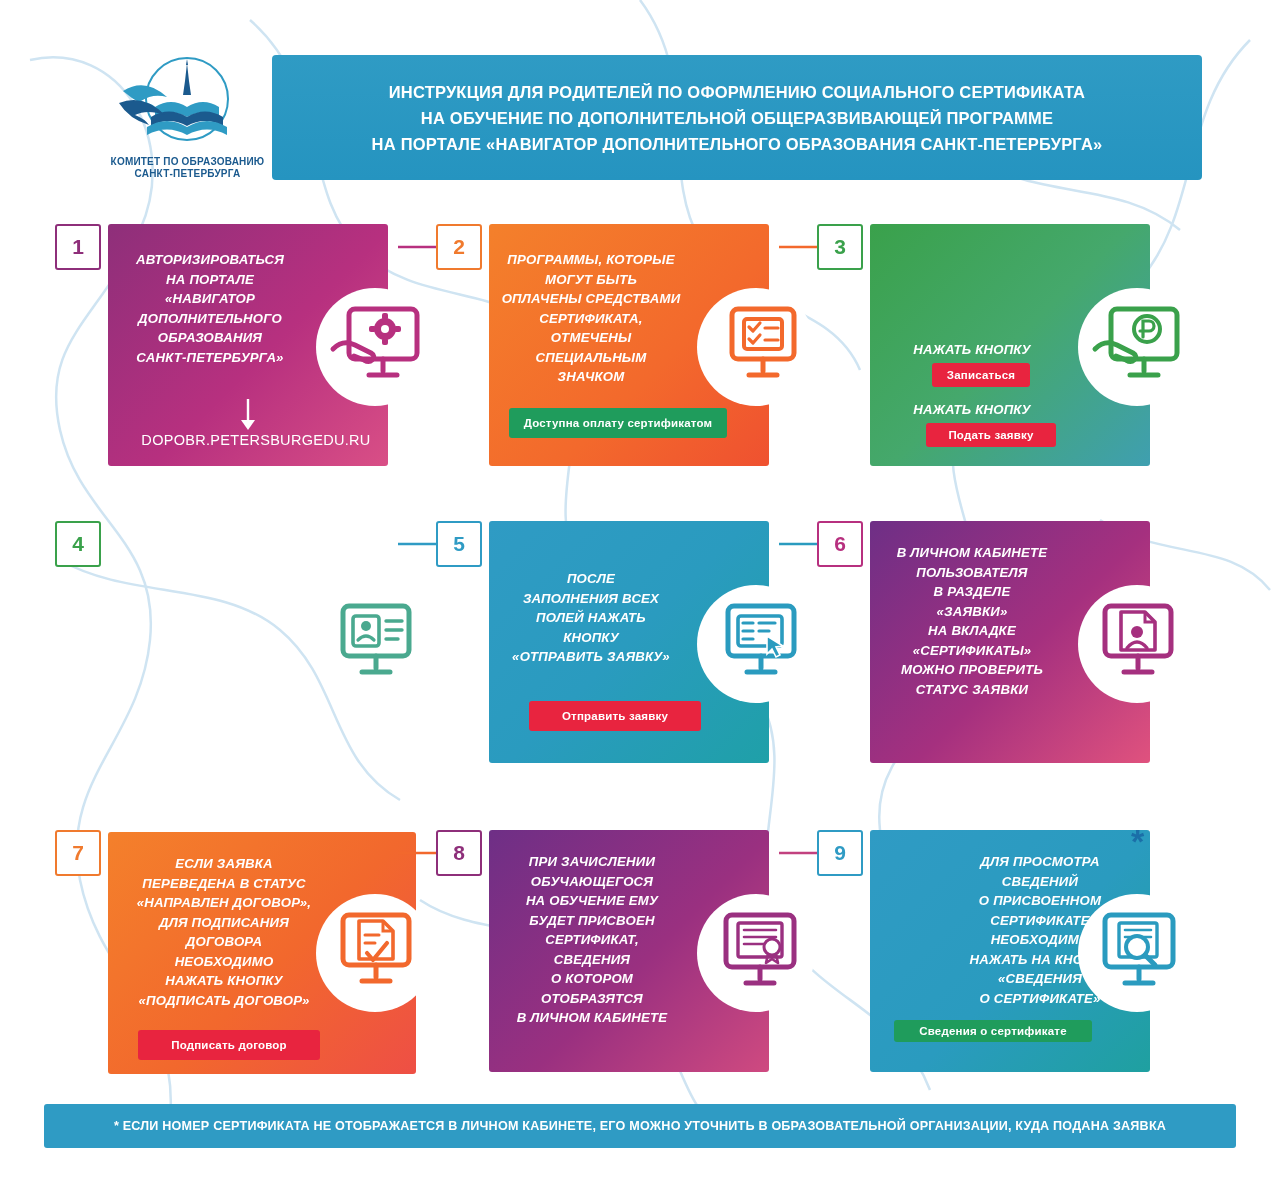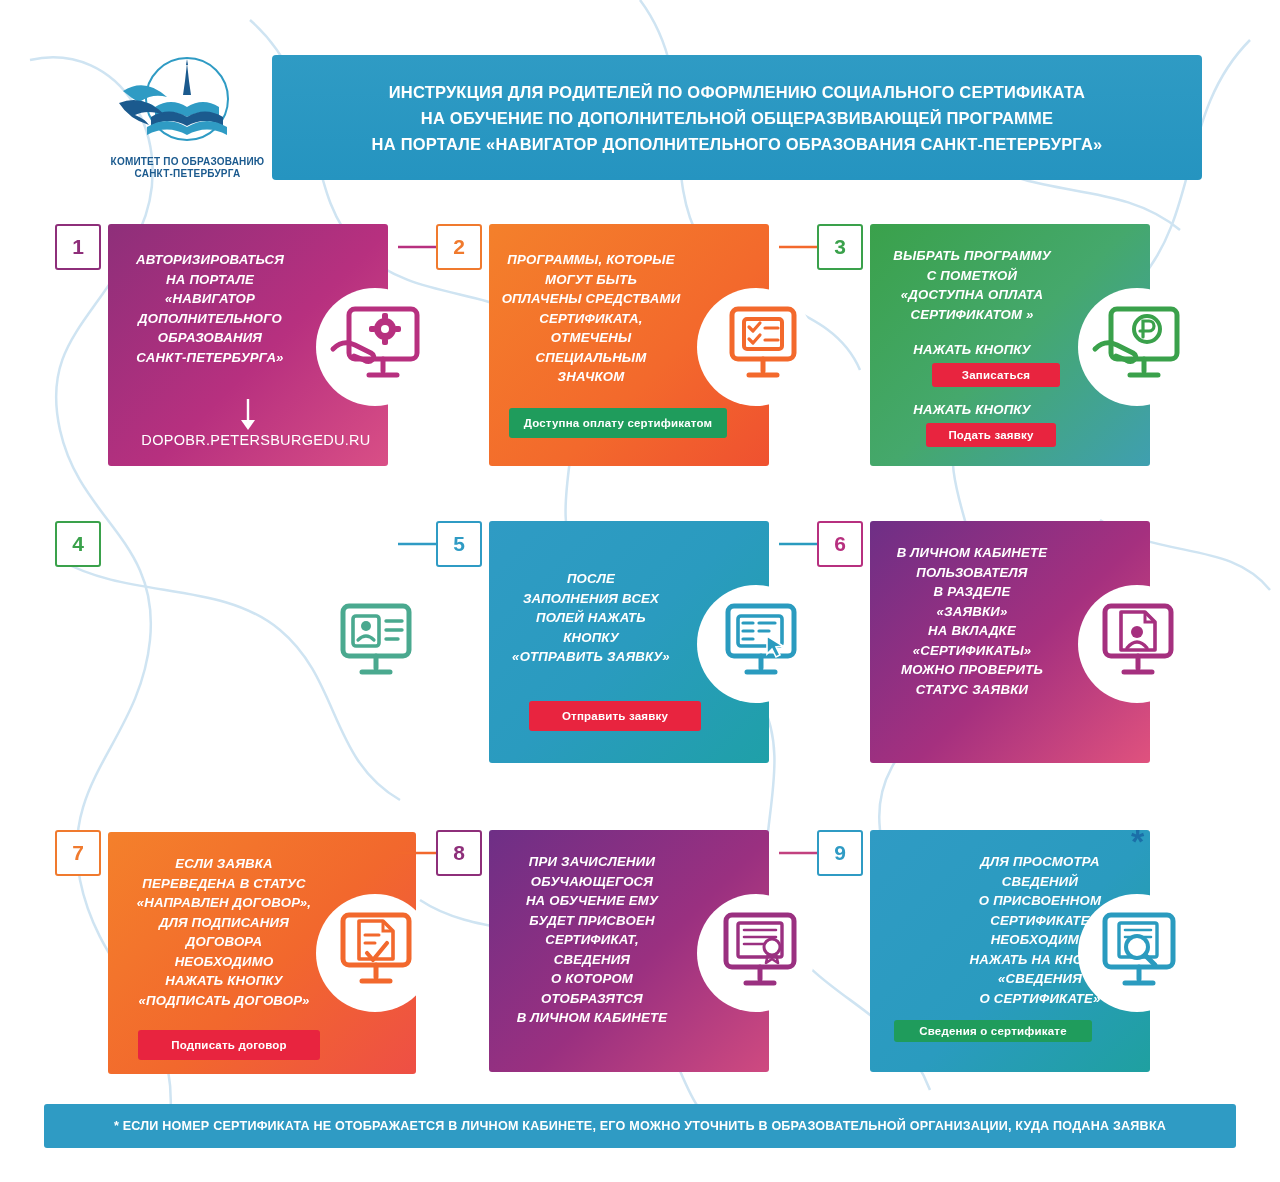--- a/index.html
+++ b/index.html
@@ -297,26 +297,22 @@
           <path d="M39 22 l4 4 l7 -8 M39 34 l4 4 l7 -8" fill="none" stroke="#f3692c" stroke-width="3.2" stroke-linecap="round" stroke-linejoin="round"></path>
           <path d="M55 23 h13 M55 35 h13" stroke="#f3692c" stroke-width="3.2" stroke-linecap="round"></path>
         </svg>
       </div>
       <svg class="arrow" style="left:777px; top:40px;" width="60" height="22" viewBox="0 0 60 22" xmlns="http://www.w3.org/2000/svg">
         <path d="M2 11 L44 11" stroke="#f3692c" stroke-width="2.4"></path>
         <path d="M56 11 L42 5 L42 17 Z" fill="#f3692c"></path>
       </svg>
 
       <div class="card" style="left:870px; top:28px; width:280px; height:242px; background:linear-gradient(135deg,#3aa14b 0%, #45a86c 50%, #3f9fb0 100%);">
-        <div class="card-text narrow" style="top:22px;">ВЫБРАТЬ ПРОГРАММУ
-С ПОМЕТКОЙ
-«ДОСТУПНА ОПЛАТА
-СЕРТИФИКАТОМ »</div>
         <div class="card-text narrow" style="top:116px;">НАЖАТЬ КНОПКУ</div>
-        <div class="pill red" style="left:62px; top:139px; width:128px; height:24px;">Записаться</div>
+        <div class="pill red" style="left:62px; top:139px; width:98px; height:24px;">Записаться</div>
         <div class="card-text narrow" style="top:176px;">НАЖАТЬ КНОПКУ</div>
         <div class="pill red" style="left:56px; top:199px; width:130px; height:24px;">Подать заявку</div>
       </div>
       <div class="num-box" style="left:817px; top:28px; border-color:#3aa14b; color:#3aa14b;">3</div>
       <div class="icon-bubble" style="left:1078px; top:92px;">
         <svg width="92" height="84" viewBox="0 0 92 84" xmlns="http://www.w3.org/2000/svg">
           <rect x="20" y="4" width="66" height="50" rx="6" fill="none" stroke="#3aa14b" stroke-width="5"></rect>
           <path d="M53 54 L53 66 M39 70 L67 70" stroke="#3aa14b" stroke-width="5" stroke-linecap="round"></path>
           <circle cx="56" cy="24" r="13" fill="none" stroke="#3aa14b" stroke-width="4"></circle>
           <path d="M52 32 L52 16 h6 a5 5 0 0 1 0 10 h-9" fill="none" stroke="#3aa14b" stroke-width="3.2" stroke-linecap="round"></path>

